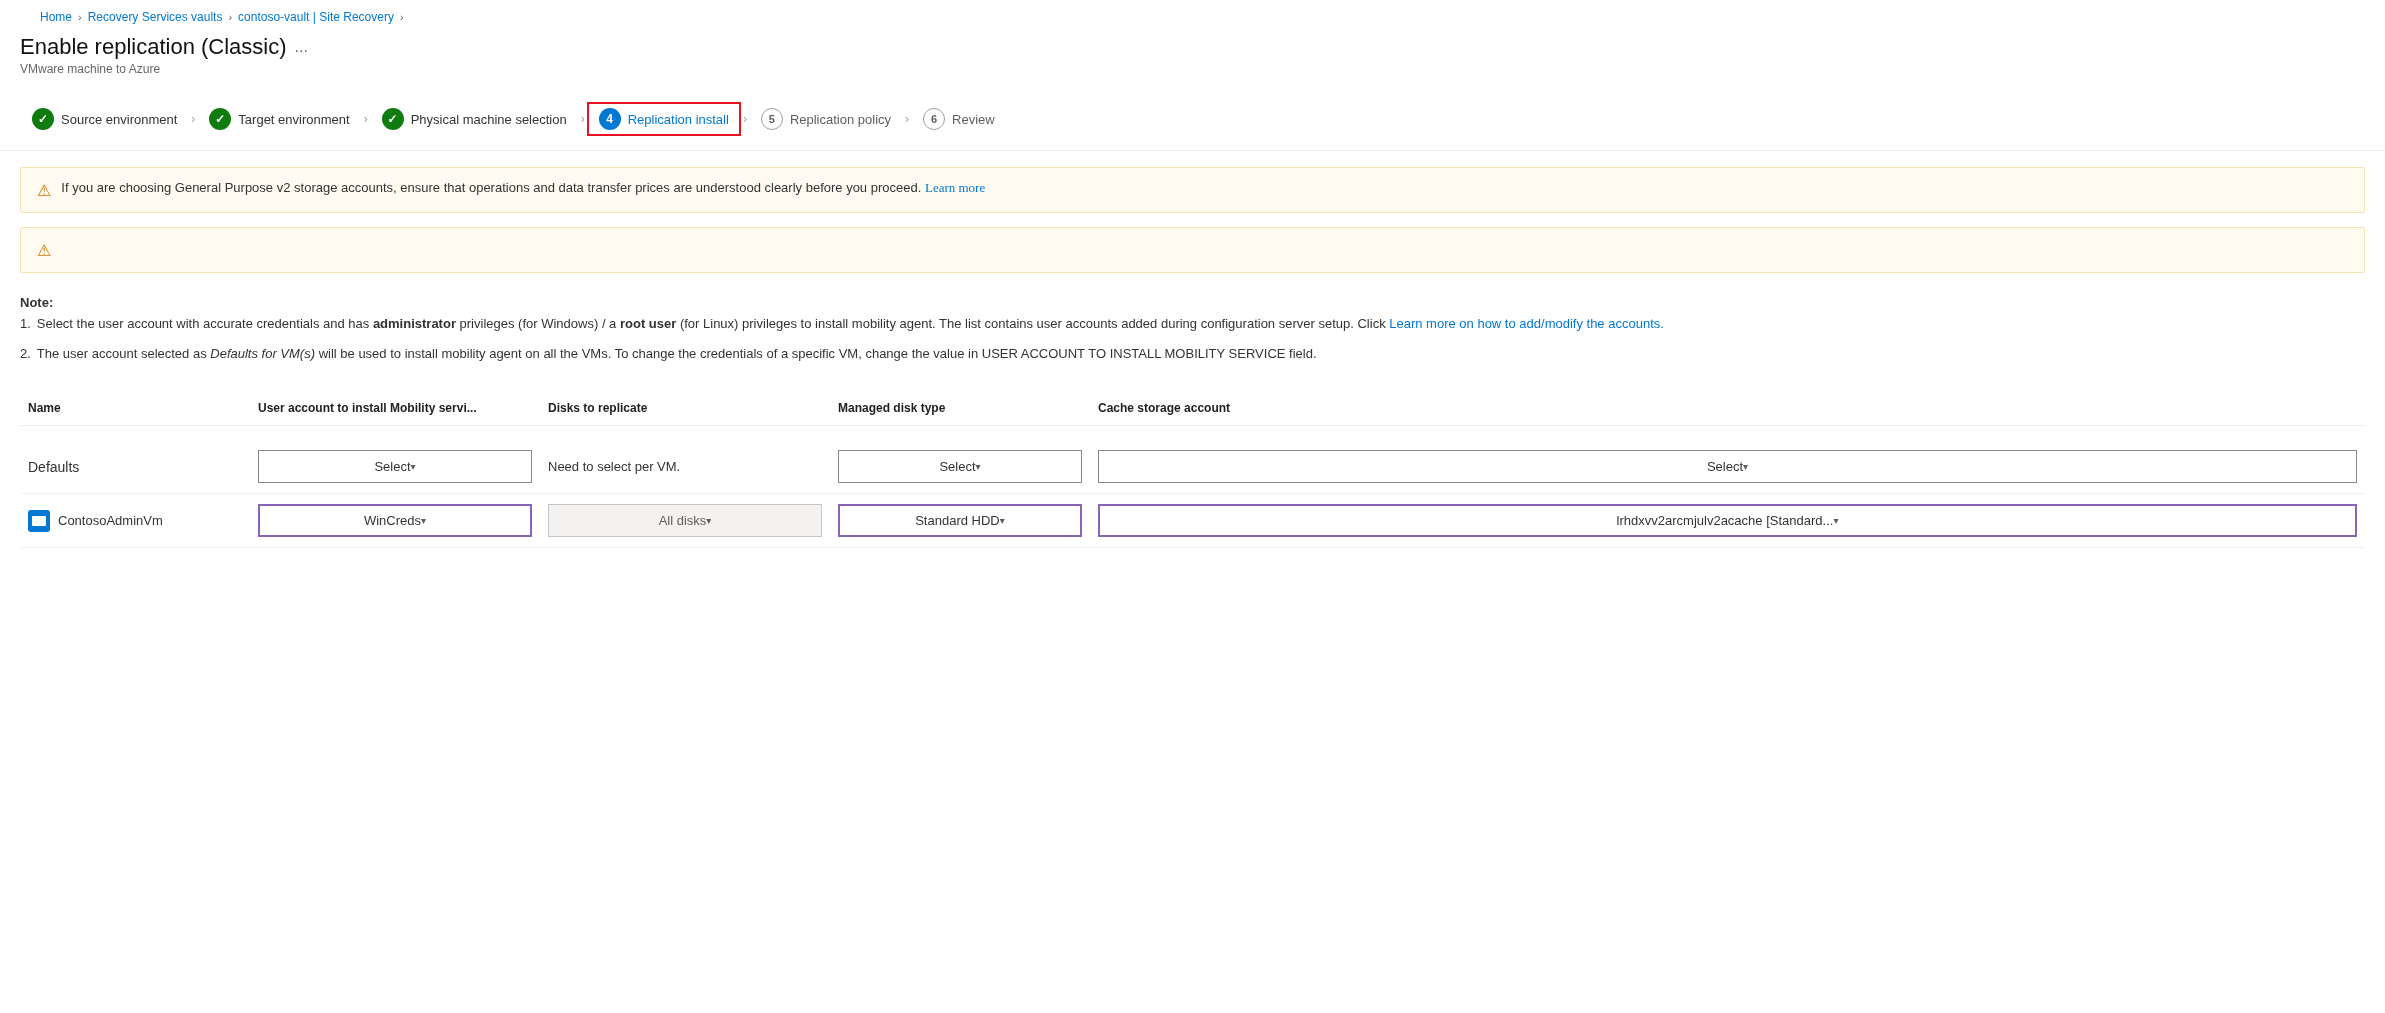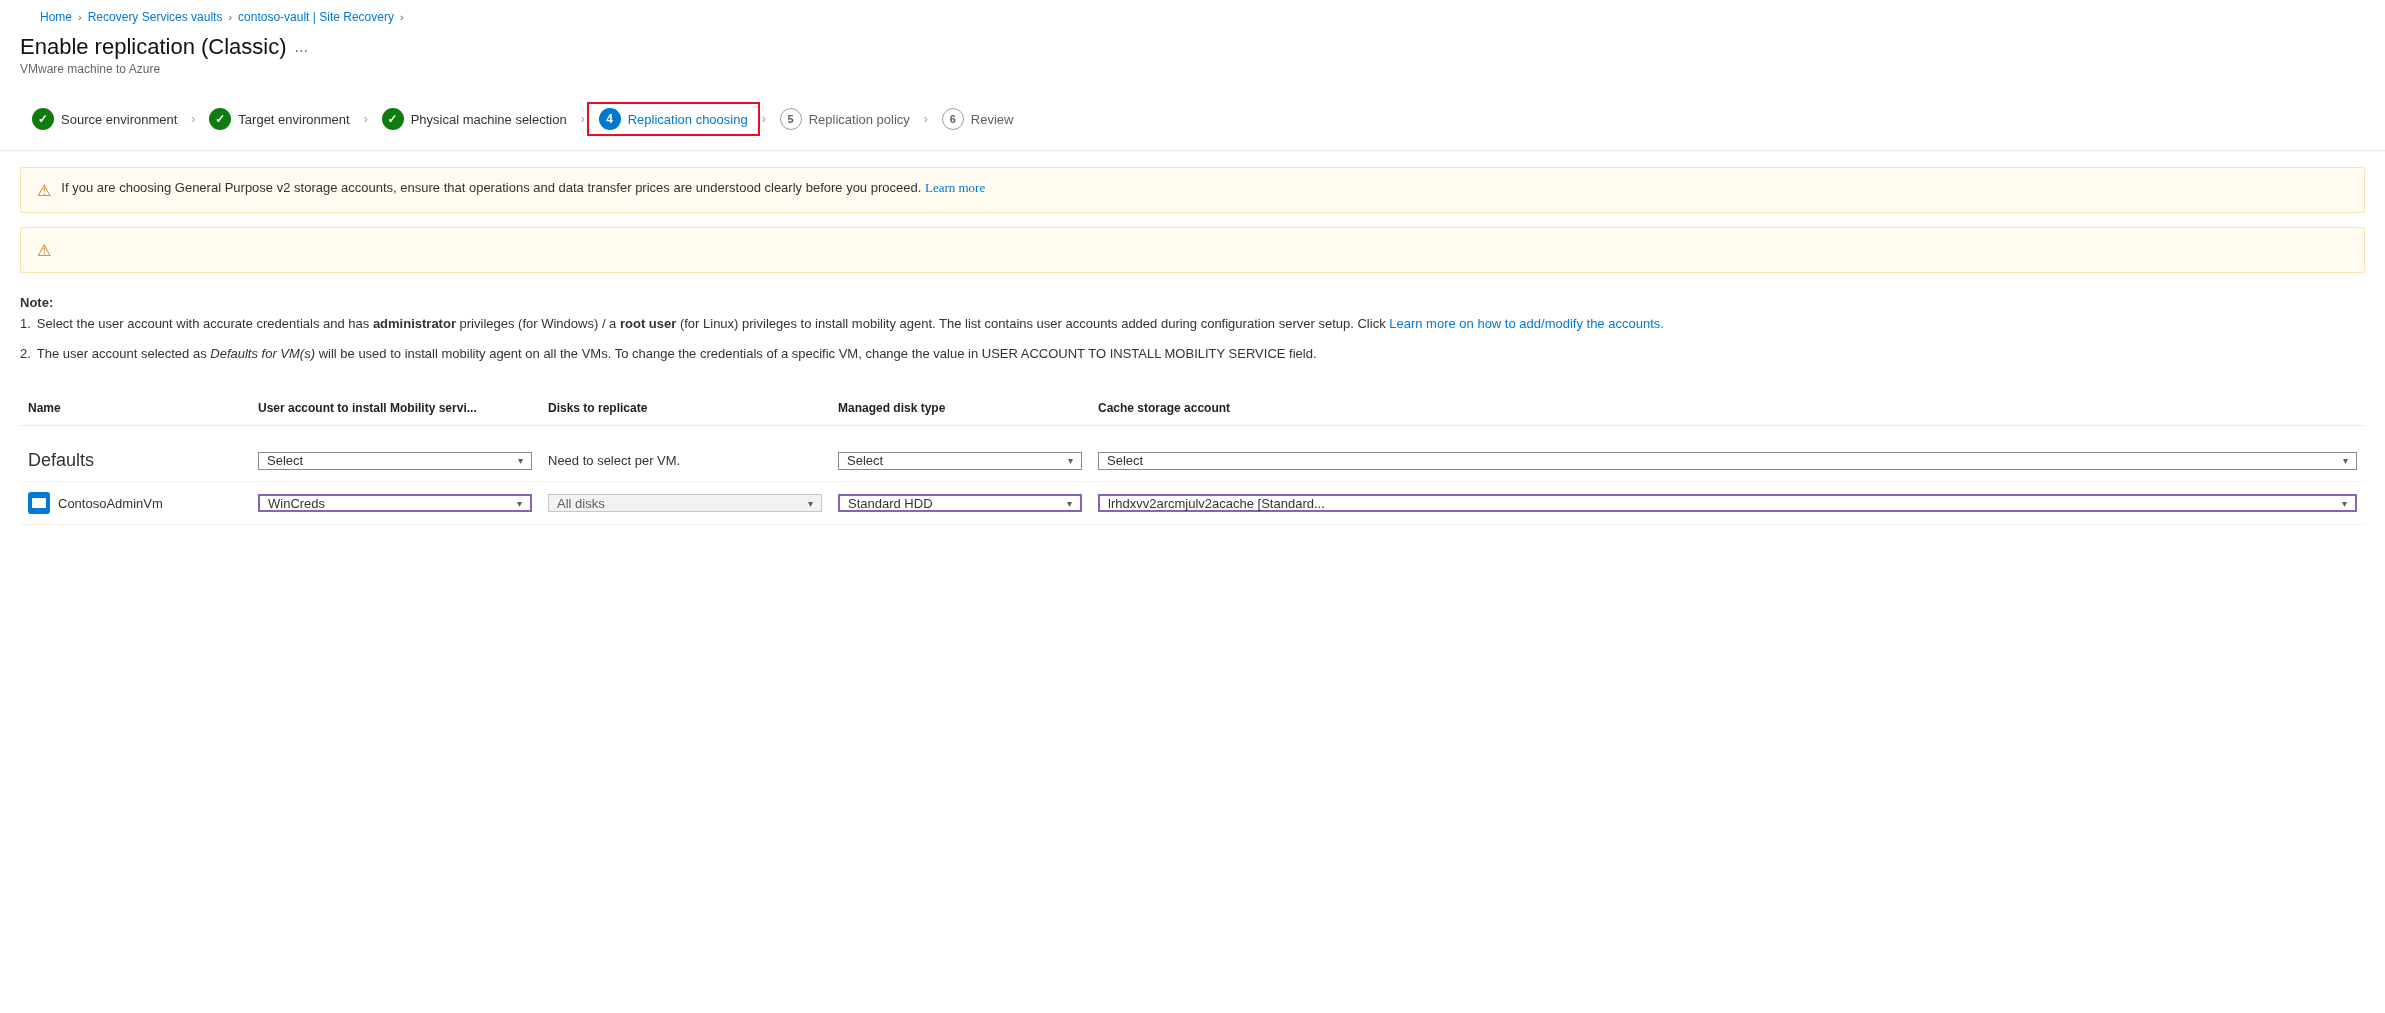--- a/index.html
+++ b/index.html
@@ -41,26 +41,26 @@
     .table-header { display: grid; grid-template-columns: 230px 290px 290px 260px 1fr; border-bottom: 1px solid #edebe9; padding-bottom: 6px; margin-bottom: 14px; }
     .table-header-cell { font-size: 12px; font-weight: 600; color: #201f1e; padding: 4px 8px; }
     
     .table-row { display: grid; grid-template-columns: 230px 290px 290px 260px 1fr; align-items: center; padding: 6px 0; border-bottom: 1px solid #f3f2f1; }
     .table-cell { padding: 4px 8px; font-size: 13px; }
     
     .vm-cell { display: flex; align-items: center; gap: 8px; }
     .vm-icon { width: 22px; height: 22px; background: #0078d4; border-radius: 3px; display: flex; align-items: center; justify-content: center; flex-shrink: 0; }
     .vm-icon-inner { width: 14px; height: 10px; background: white; border-radius: 1px; }
     
-    .select-dropdown { width: 100%; height: 18px; display: flex; align-items: center; justify-content: space-between; border: 1px solid #8a8886; background: #fff; padding: 0 8px; cursor: pointer; font-size: 13px; color: #333; }
+    .select-dropdown { width: 100%; height: 33px; display: flex; align-items: center; justify-content: center; border: 1px solid #8a8886; background: #fff; padding: 0 8px; cursor: pointer; font-size: 13px; color: #333; }
     .select-dropdown.purple-border { border-color: #8764b8; border-width: 2px; }
     .select-dropdown.grayed { background: #f3f2f1; color: #605e5c; border-color: #c8c6c4; }
     .dropdown-arrow { color: #605e5c; font-size: 10px; }
     
-    .defaults-row .table-cell:first-child { font-size: 18px; font-weight: 400; }
+    .defaults-row .table-cell:first-child { font-size: 14px; font-weight: 400; }
   </style>
 </head>
 <body>
 
 <div class="breadcrumb">
   <a href="#">Home</a>
   <span class="breadcrumb-sep">›</span>
   <a href="#">Recovery Services vaults</a>
   <span class="breadcrumb-sep">›</span>
   <a href="#">contoso-vault | Site Recovery</a>
@@ -90,21 +90,21 @@
   <span class="step-arrow">›</span>
 
   <div class="step completed">
     <div class="step-circle check">✓</div>
     <span>Physical machine selection</span>
   </div>
   <span class="step-arrow">›</span>
 
   <div class="step active">
     <div class="step-circle active">4</div>
-    <span>Replication choosing</span>
+    <span>Replication install</span>
   </div>
   <span class="step-arrow">›</span>
 
   <div class="step">
     <div class="step-circle inactive">5</div>
     <span>Replication policy</span>
   </div>
   <span class="step-arrow">›</span>
 
   <div class="step">

